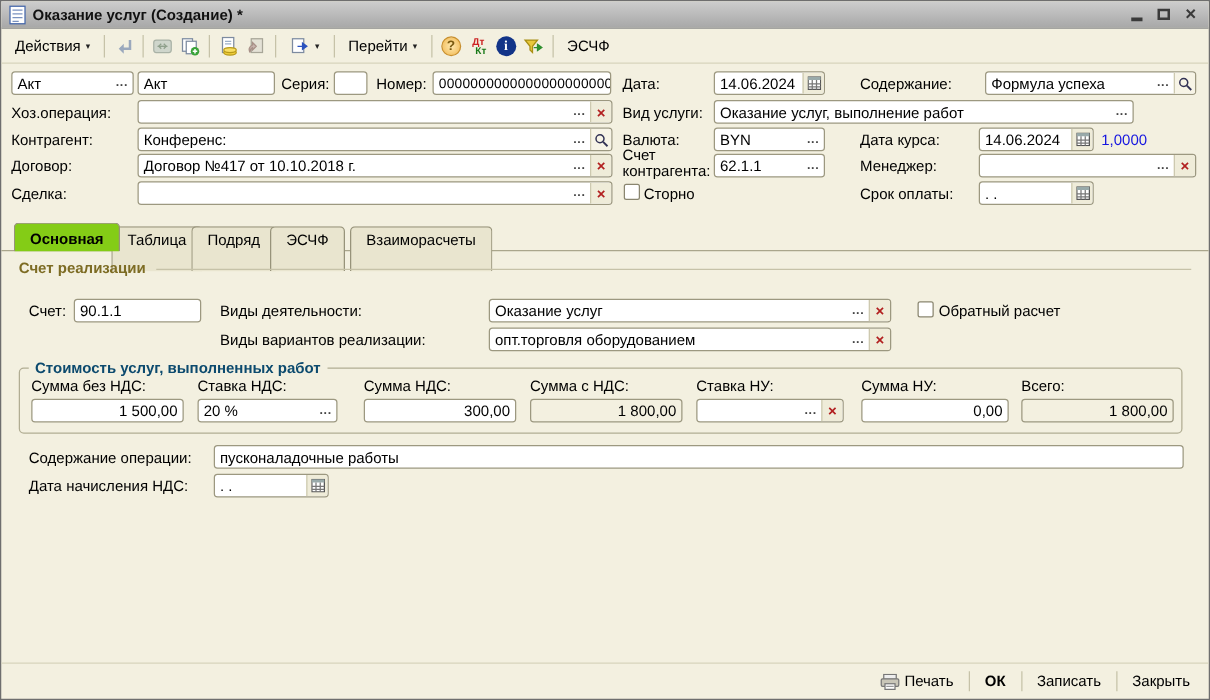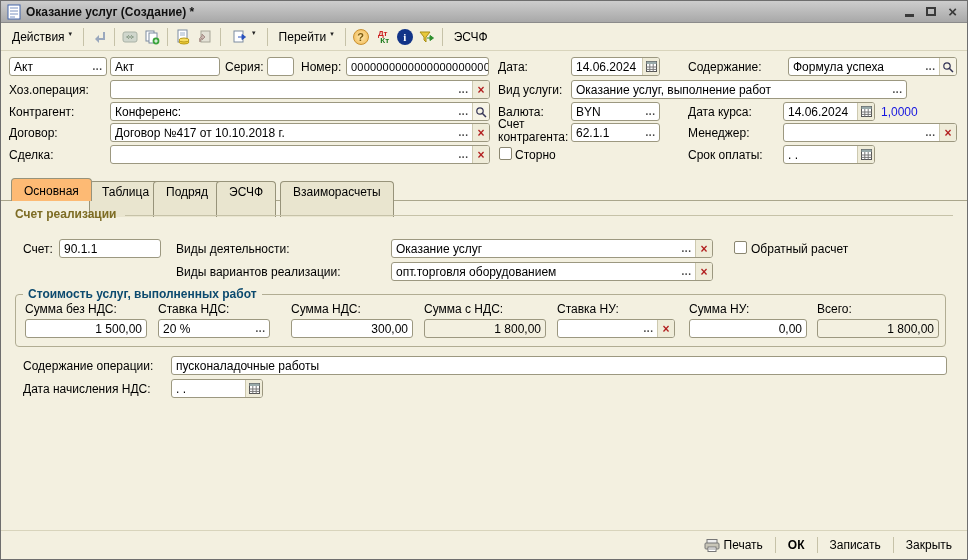--- a/index.html
+++ b/index.html
@@ -11,21 +11,21 @@
   .titlebar { height:22px; background:linear-gradient(#cdcdcd,#a8a8a8); border-bottom:1px solid #8b8b8b; display:flex; align-items:center; padding:0 6px; gap:5px; }
   .title { flex:1; font-weight:bold; font-size:12px; color:#111; white-space:nowrap; }
   .winbtns { display:flex; align-items:center; gap:12px; padding-right:4px; }
   .wb { color:#3a3a3a; font-weight:bold; cursor:default; }
   .wb-min { width:9px; height:3px; background:#3a3a3a; margin-top:8px; }
   .wb-max { width:10px; height:9px; border:2px solid #3a3a3a; }
   .wb-close { font-size:15px; line-height:12px; }
 
   
   .toolbar { height:28px; display:flex; align-items:center; padding:0 5px; gap:2px; border-bottom:1px solid #d8d4bc; }
-  .tbtn { display:flex; gap:4px; padding:3px 6px; border-radius:2px; white-space:nowrap; }
+  .tbtn { display:flex; align-items:center; gap:4px; padding:3px 6px; border-radius:2px; white-space:nowrap; }
   .caret { font-size:7px; color:#222; }
   .tsep { width:1px; height:18px; background:#c6c2a8; margin:0 3px; }
   .ticon { width:20px; height:20px; display:flex; align-items:center; justify-content:center; }
   .help-circle { width:16px; height:16px; border-radius:50%; background:radial-gradient(#ffe9b0,#f0b64d); border:1px solid #c89030; color:#7a5a10; font-weight:bold; font-size:11px; display:flex; align-items:center; justify-content:center; }
   .info-circle { width:16px; height:16px; border-radius:50%; background:#123488; color:#fff; font-weight:bold; font-size:11px; font-family:"Liberation Serif",serif; display:flex; align-items:center; justify-content:center; }
   .dtkt { display:flex; flex-direction:column; line-height:7px; font-size:8px; font-weight:bold; }
   .dtkt .dt { color:#c22; } .dtkt .kt { color:#1a7a1a; margin-left:4px; }
 
   
   .lbl { position:absolute; white-space:nowrap; font-size:12px; }
@@ -37,21 +37,21 @@
   .fbtn.ell { font-size:10px; font-weight:bold; color:#444; letter-spacing:0.5px; }
   .fbtn.x { color:#b22020; font-weight:bold; font-size:12px; background:#efecd9; border-left:1px solid #cdc9b0; }
   .fbtn.cal { background:#efecd9; border-left:1px solid #cdc9b0; }
   .fbtn.mag { background:#f7f4e6; border-left:1px solid #cdc9b0; }
   .cb { position:absolute; width:13px; height:13px; background:#fff; border:1px solid #8a8670; border-radius:2px; }
   .bluetext { position:absolute; color:#1515e0; white-space:nowrap; }
 
   
   .tabline { position:absolute; left:0; right:0; top:199px; height:1px; background:#aaa68c; }
   .tab { position:absolute; top:180px; height:36px; padding:3px 12px 0 12px; background:#e9e5cf; border:1px solid #97937a; border-bottom:none; border-radius:4px 4px 0 0; white-space:nowrap; }
-  .tab.active { top:177px; height:23px; padding-top:5px; background:#fdba74; z-index:3; font-weight:normal; }
+  .tab.active { top:177px; height:23px; padding-top:5px; background:#84cc16; z-index:3; font-weight:bold; }
 
   .sect { position:absolute; left:14px; right:14px; display:flex; align-items:center; gap:8px; color:#7d6c24; font-weight:bold; }
   .sect .rule { flex:1; height:1px; background:#c6c2a8; margin-top:2px; }
 
   .grp { position:absolute; border:1px solid #b1ad93; border-radius:4px; }
   .grp-title { position:absolute; background:#f3f0e0; padding:0 5px; color:#0c4a6e; font-weight:bold; white-space:nowrap; z-index:2; }
 
   
   .footer { position:absolute; left:0; right:0; bottom:0; height:29px; border-top:1px solid #d8d4bc; display:flex; align-items:center; justify-content:flex-end; padding:0 8px; gap:5px; }
   .foot-btn { display:flex; align-items:center; gap:4px; padding:3px 7px; white-space:nowrap; }

